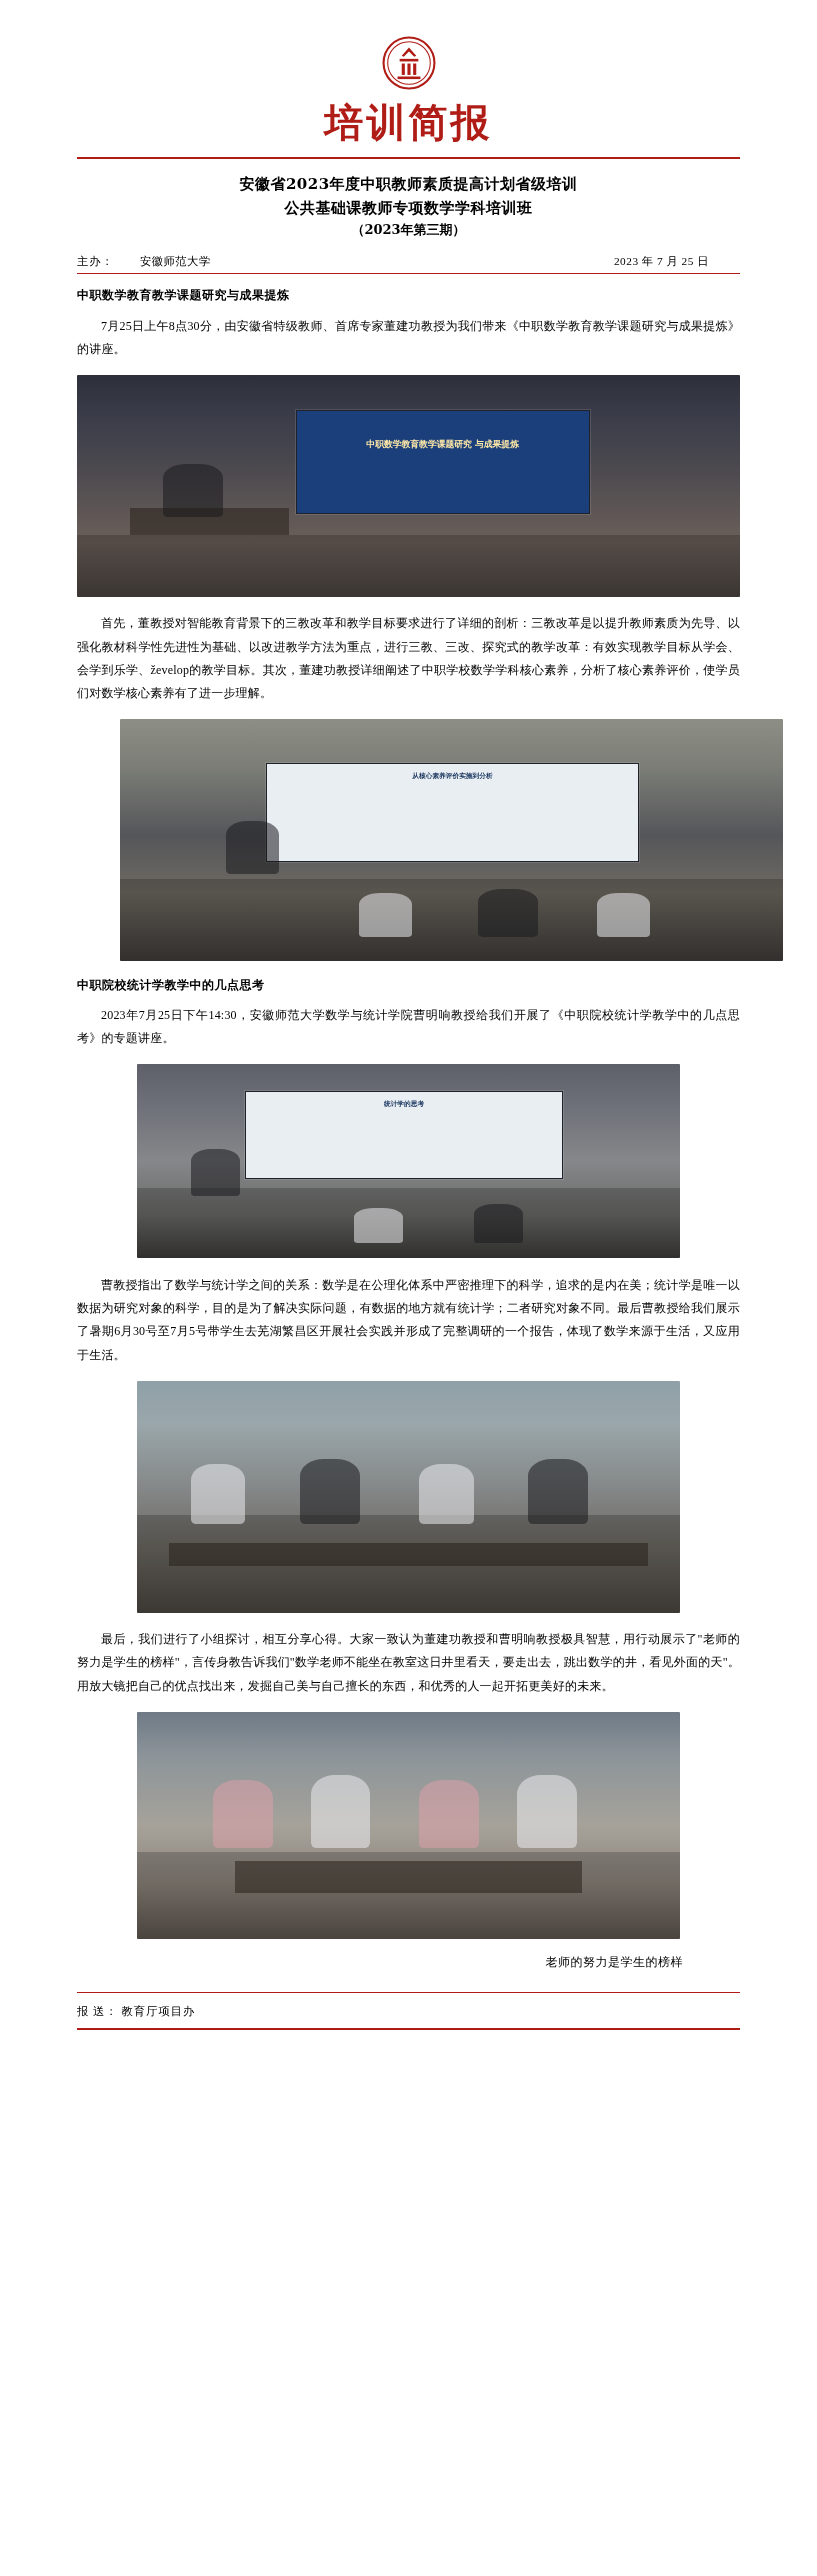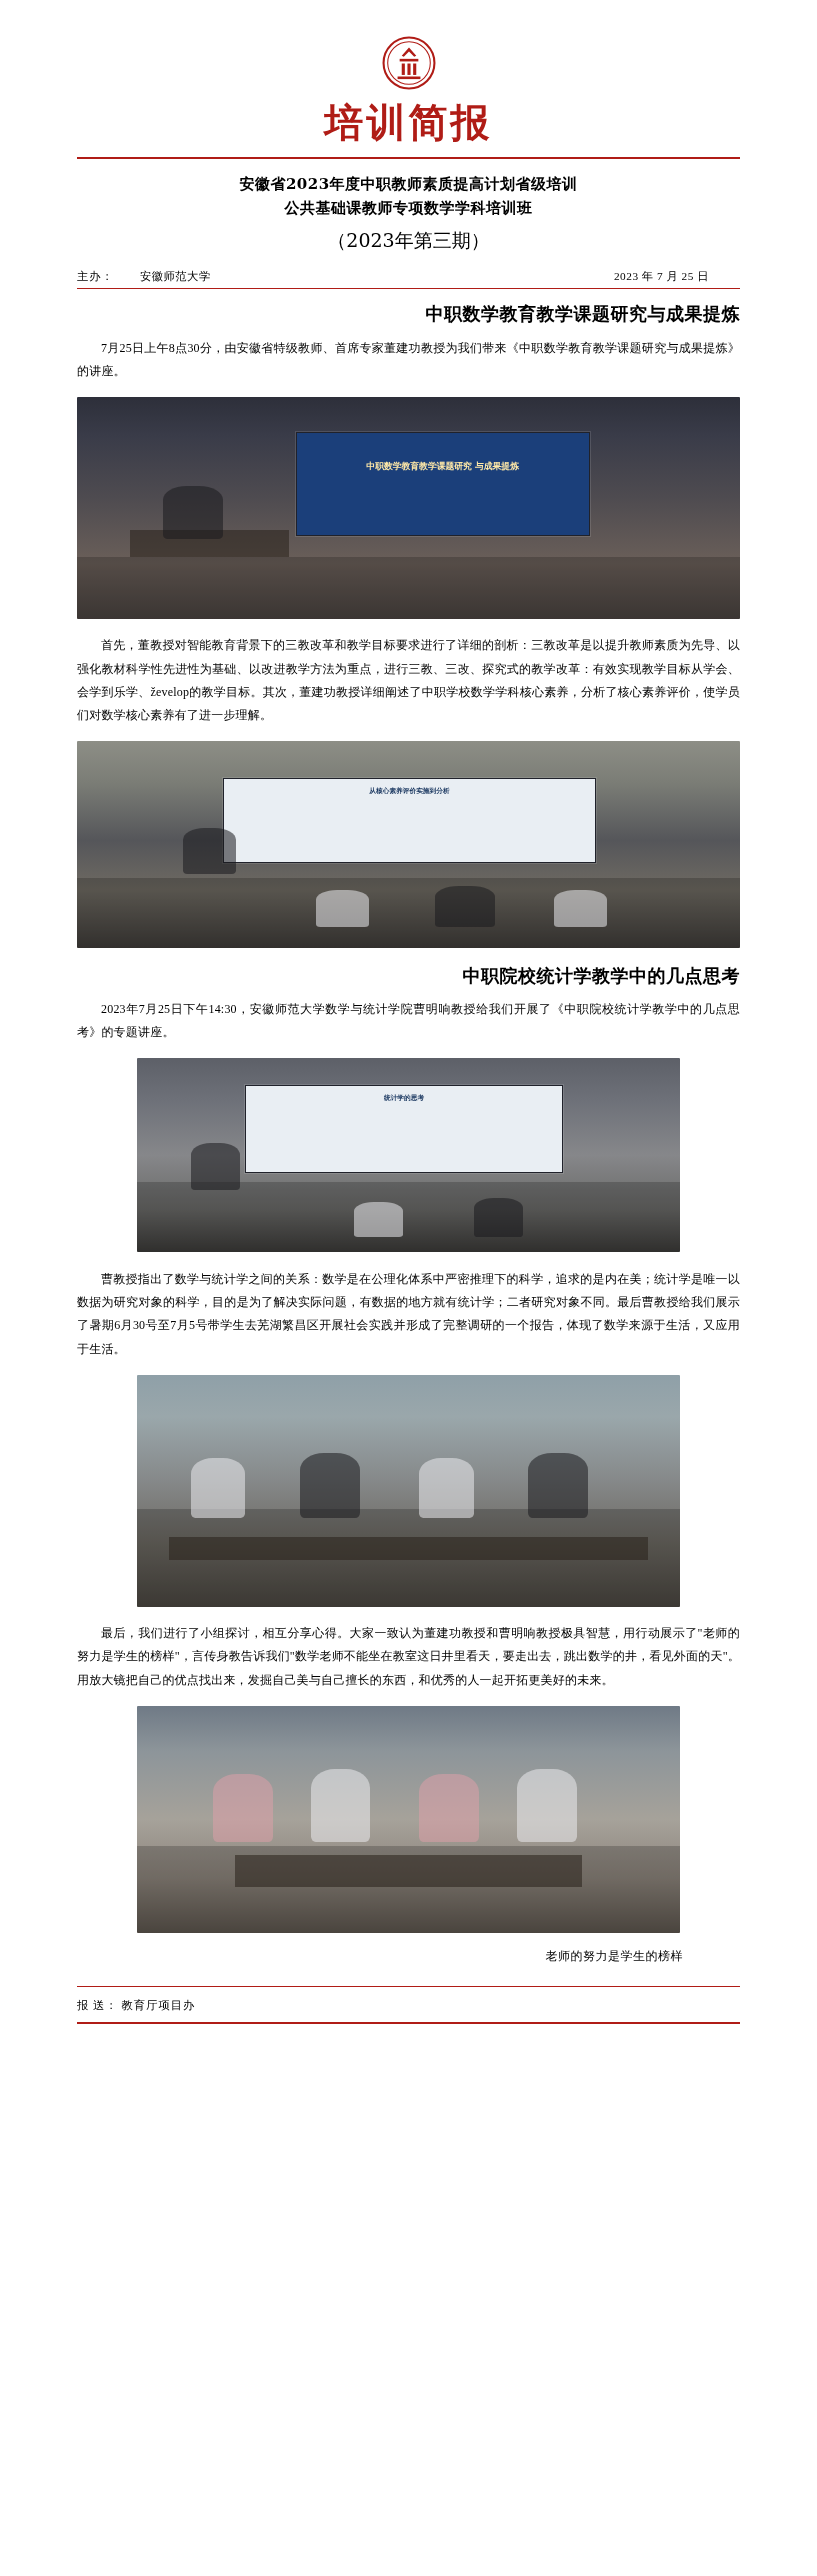--- a/index.html
+++ b/index.html
@@ -55,46 +55,46 @@
   }
   .headline .line {
     font-family: "DejaVu Serif", serif;
     font-size: 15px;
     font-weight: bold;
     letter-spacing: 0.5px;
     line-height: 1.6;
   }
   .headline .issue {
     font-family: "DejaVu Serif", serif;
-    font-size: 19px;
-    font-weight: normal;
-    margin-top: 8px;
+    font-size: 13px;
+    font-weight: bold;
+    margin-top: 1px;
   }
   
   .meta {
     display: flex;
     align-items: flex-end;
     justify-content: flex-start;
     font-size: 11.3px;
     padding: 11.3px 0 4.1px 0;
   }
   .meta .host { margin-right: 26px; letter-spacing: 1px; }
   .meta .host-name { letter-spacing: 0.5px; }
   .meta .spacer { flex: 1; }
   .meta .date { letter-spacing: 0.5px; padding-right: 31px; text-align: right; }
   .rule-thin {
     border: none;
     border-top: 1px solid #b01c16;
     margin: 0 0 13.4px 0;
   }
   
   .sec-title {
-    text-align: right;
-    font-family: "DejaVu Serif", serif;
-    font-size: 18px;
+    text-align: left;
+    font-family: "DejaVu Serif", serif;
+    font-size: 12px;
     font-weight: bold;
     letter-spacing: 0.5px;
     margin: 13.4px 0 10.3px 0;
   }
   p.para {
     font-size: 12px;
     line-height: 1.95;
     text-align: justify;
     text-justify: inter-ideograph;
     text-indent: 2em;
@@ -116,23 +116,24 @@
   }
   .photo.wide { width: 100%; }
   .photo.narrow { width: 82%; }
   
   .ph-lecture1 {
     height: 222px;
     background:
       linear-gradient(180deg, #2d2f3a 0%, #3a3c49 18%, #4e4b50 45%, #6a5f59 75%, #4a4340 100%);
   }
   .ph-lecture2 {
-    height: 207px;
+    height: 242px;
     background:
       linear-gradient(180deg, #8d8e86 0%, #7b7d76 20%, #55565a 48%, #6e6a62 72%, #3f3c39 100%);
+    margin-left: 43px;
   }
   .ph-lecture3 {
     height: 194px;
     background:
       linear-gradient(180deg, #5d6068 0%, #6e7179 22%, #86878a 50%, #6a6a68 78%, #3c3b39 100%);
   }
   .ph-audience {
     height: 232px;
     background:
       linear-gradient(180deg, #8fa0a8 0%, #9aa7ab 18%, #86898a 45%, #6d6a63 72%, #4b4741 100%);

